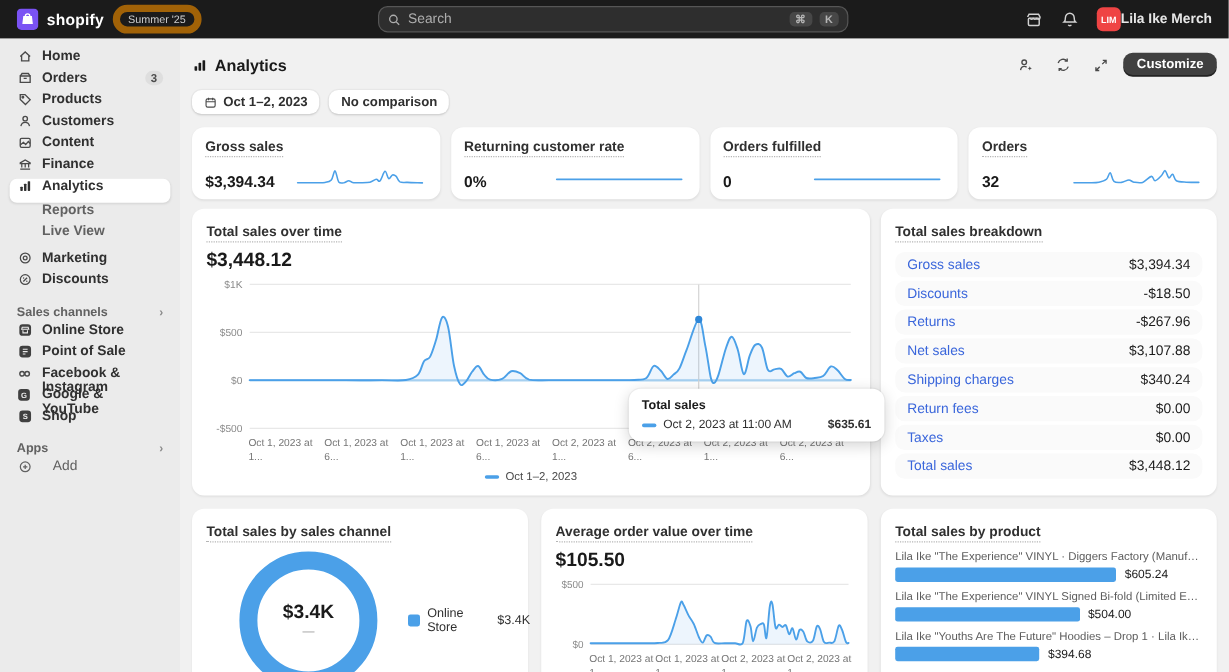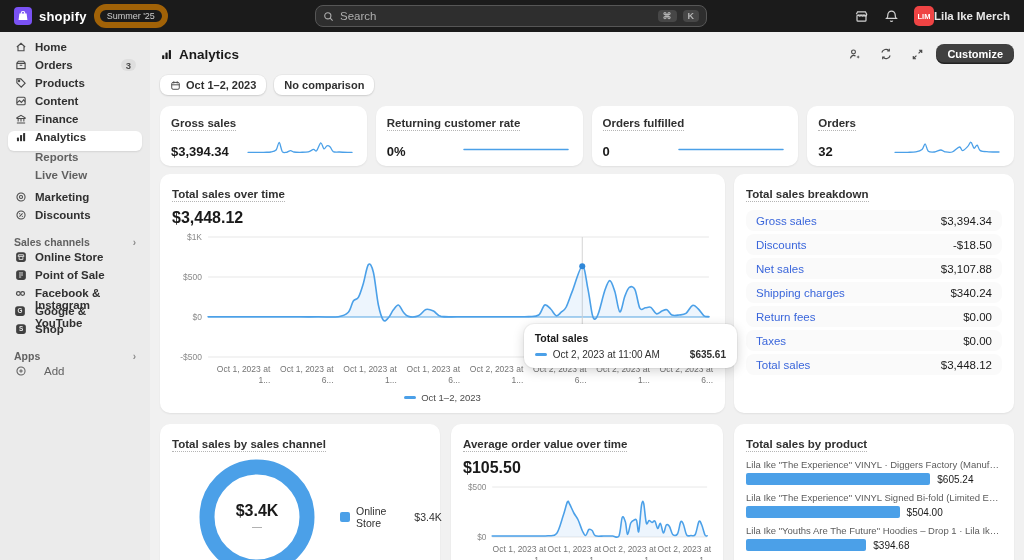--- a/index.html
+++ b/index.html
@@ -51,21 +51,21 @@
   .panel { background:#fff; border-radius:10px; padding:10px 12px; box-shadow:0 1px 2px rgba(0,0,0,.07); position:relative; }
   .panel-title { font-size:11.5px; font-weight:650; color:#303030; display:inline-block; }
   .panel-value { font-size:16px; font-weight:700; margin-top:7px; color:#1a1a1a; }
 
   .chart-main { width:100%; height:132px; display:block; margin-top:4px; }
   .chart-aov { width:100%; height:62px; display:block; margin-top:4px; }
   .spark { display:block; }
 
   .xticks { display:flex; margin-left:35px; margin-top:1px; }
   .xticks.aov { margin-left:28px; }
-  .xtick { flex:1; text-align:right; font-size:8.5px; color:#757575; line-height:1.3; }
+  .xtick { flex:1; text-align:left; font-size:8.5px; color:#757575; line-height:1.3; }
   .legend { display:flex; justify-content:center; align-items:center; gap:5px; font-size:9.5px; color:#4a4a4a; margin-top:6px; }
   .legend-dash { width:12px; height:2.5px; background:#4ba0e8; border-radius:2px; }
 
   .chart-tooltip { position:absolute; right:-12px; top:150px; background:#fff; border-radius:10px; box-shadow:0 3px 12px rgba(0,0,0,.18), 0 0 0 1px rgba(0,0,0,.04); padding:8px 11px; z-index:5; white-space:nowrap; }
   .tt-title { font-size:10.5px; font-weight:700; color:#1a1a1a; }
   .tt-row { display:flex; align-items:center; gap:6px; margin-top:5px; font-size:10px; color:#303030;justify-content:center; }
   .tt-value { font-weight:700; margin-left:4px;padding-left:20px; }
 
   .breakdown-rows { display:flex; flex-direction:column; gap:3px; margin-top:8px; }
   .b-row { display:flex; justify-content:space-between; align-items:center; background:#fafafa; border-radius:8px; padding:4.5px 10px; font-size:11.5px; }
@@ -150,20 +150,29 @@
           <svg width="12" height="12" viewBox="0 0 16 16" fill="none" stroke="#4a4a4a" stroke-width="1.5">
             <path d="M2.5 2.5h5.3l5.7 5.8-5.2 5.2-5.8-5.7z"></path>
             <circle cx="5.4" cy="5.4" r="0.9"></circle>
           </svg>
         </span>
       <span>Products</span>
     </div>
     <div class="nav-item">
       <span class="ni">
           <svg width="12" height="12" viewBox="0 0 16 16" fill="none" stroke="#4a4a4a" stroke-width="1.5">
+            <circle cx="8" cy="5.2" r="2.5"></circle>
+            <path d="M3.2 13.5c.6-2.9 2.5-4.2 4.8-4.2s4.2 1.3 4.8 4.2"></path>
+          </svg>
+        </span>
+      <span>Customers</span>
+    </div>
+    <div class="nav-item">
+      <span class="ni">
+          <svg width="12" height="12" viewBox="0 0 16 16" fill="none" stroke="#4a4a4a" stroke-width="1.5">
             <rect x="2.5" y="3" width="11" height="10" rx="1.5"></rect>
             <path d="M2.5 10.5 6 7.5l2.5 2.5 3-3.5 2 2.2"></path>
           </svg>
         </span>
       <span>Content</span>
     </div>
     <div class="nav-item">
       <span class="ni">
           <svg width="12" height="12" viewBox="0 0 16 16" fill="none" stroke="#4a4a4a" stroke-width="1.4">
             <path d="M2.5 6.3 8 3l5.5 3.3v.9h-11zM4.2 7.6v3.8M8 7.6v3.8M11.8 7.6v3.8M2.5 13.3h11"></path>
@@ -406,20 +415,24 @@
         <div class="breakdown-rows">
           <div class="b-row">
               <a class="b-label">Gross sales</a>
               <span class="b-value">$3,394.34</span>
             </div>
           <div class="b-row">
               <a class="b-label">Discounts</a>
               <span class="b-value">-$18.50</span>
             </div>
           <div class="b-row">
+              <a class="b-label">Returns</a>
+              <span class="b-value">-$267.96</span>
+            </div>
+          <div class="b-row">
               <a class="b-label">Net sales</a>
               <span class="b-value">$3,107.88</span>
             </div>
           <div class="b-row">
               <a class="b-label">Shipping charges</a>
               <span class="b-value">$340.24</span>
             </div>
           <div class="b-row">
               <a class="b-label">Return fees</a>
               <span class="b-value">$0.00</span>

